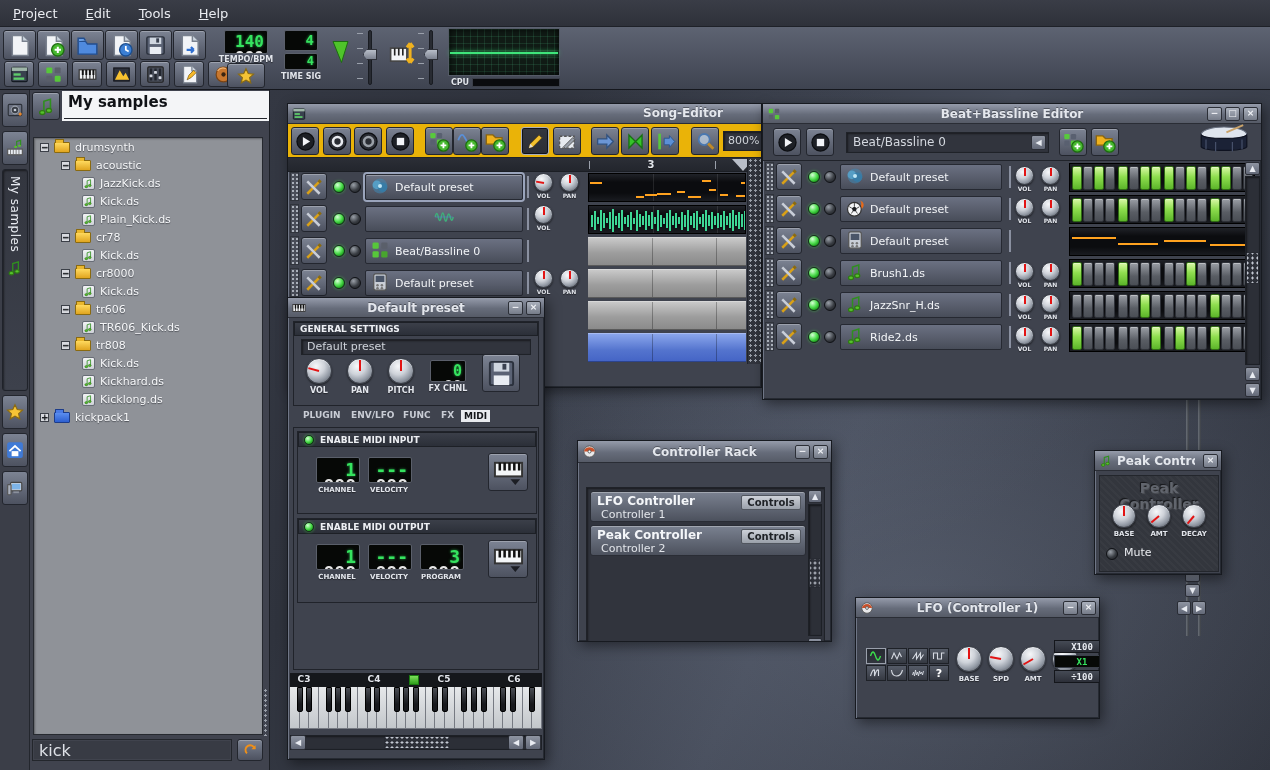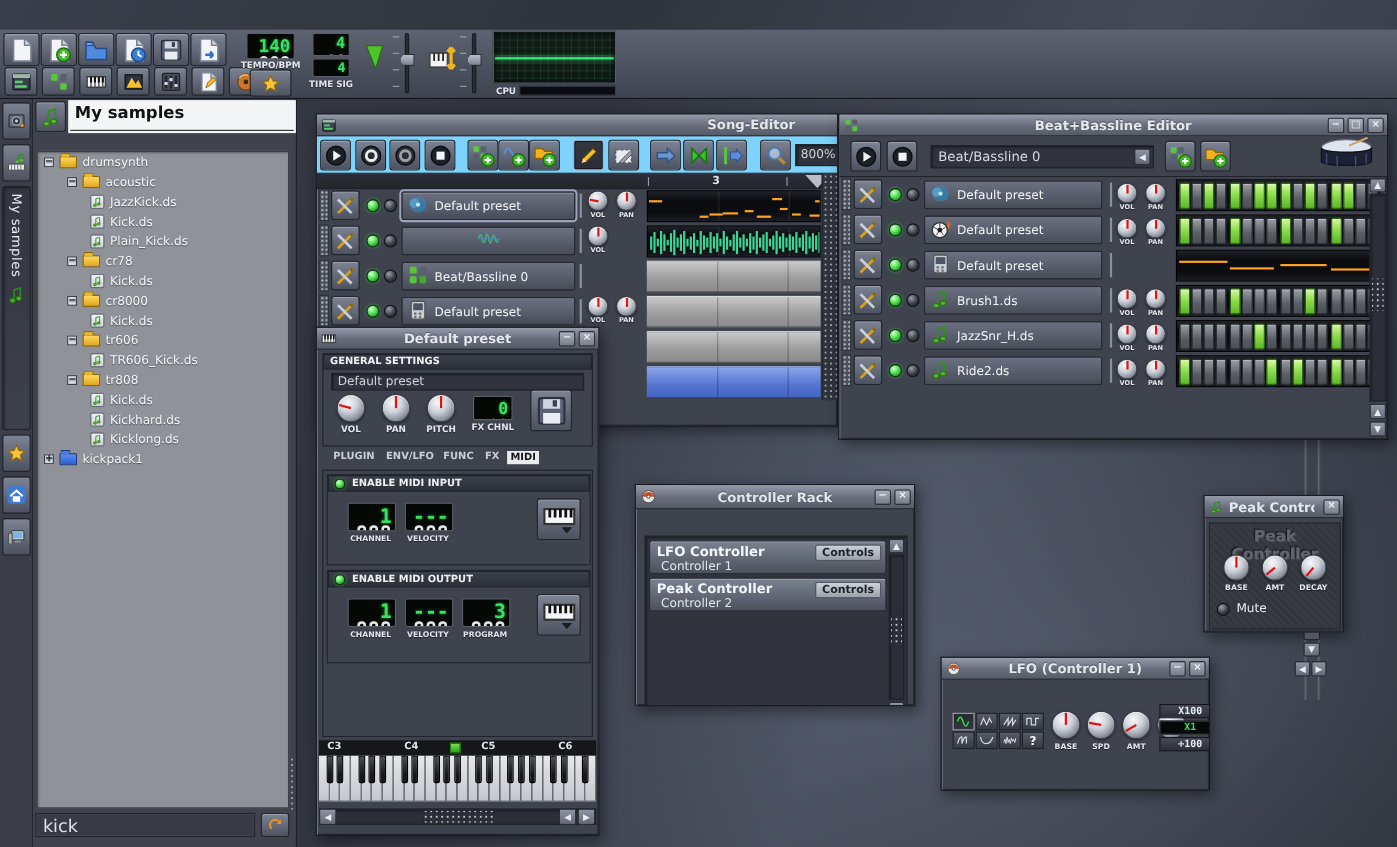--- a/index.html
+++ b/index.html
@@ -77,20 +77,26 @@
 .fragline{position:absolute;width:3px;background:linear-gradient(90deg,#6a7078,#3a3e44);z-index:1;}
 .pkey-w{position:absolute;background:linear-gradient(#e6e8ea,#c3c7cb);border-right:1px solid #767a82;border-bottom:1px solid #767a82;}
 .pkey-b{position:absolute;background:linear-gradient(#4a4d54,#17181c 70%);border:1px solid #000;border-radius:0 0 2px 2px;z-index:2;}
 .rackitem{position:absolute;background:linear-gradient(#7a8190,#4c515d);border:1px solid #2a2d35;border-radius:3px;box-shadow:inset 0 1px 0 rgba(255,255,255,.3);}
 .ctrlbtn{position:absolute;background:linear-gradient(#cdd1d8,#9aa0aa);border:1px solid #51565f;border-radius:2px;color:#1e2126;font-size:10px;font-weight:bold;text-align:center;}
 </style>
 </head>
 <body>
 
 <div id="stage">
+  <div id="menubar">
+      <span class="menu-item"><u>P</u>roject</span>
+      <span class="menu-item"><u>E</u>dit</span>
+      <span class="menu-item"><u>T</u>ools</span>
+      <span class="menu-item"><u>H</u>elp</span>
+    </div>
   <div id="topbar">
       <div class="tbtn" style="left: 3px; top: 3px; width: 33px; height: 30px;">
         <svg xmlns="http://www.w3.org/2000/svg" width="23" height="23" viewBox="0 0 16 16">
           <path d="M3 1h7l4 4v10H3z" fill="#f2f4f7" stroke="#79818e"></path>
           <path d="M10 1v4h4" fill="#ccd4de" stroke="#79818e"></path>
         </svg>
       </div>
       <div class="tbtn" style="left: 37px; top: 3px; width: 33px; height: 30px;">
         <svg xmlns="http://www.w3.org/2000/svg" width="23" height="23" viewBox="0 0 16 16">
           <path d="M3 1h7l4 4v10H3z" fill="#f2f4f7" stroke="#79818e"></path>
@@ -449,21 +455,21 @@
         <div style="width: 16px; height: 16px; display: flex; align-items: center; justify-content: center;">
           <svg xmlns="http://www.w3.org/2000/svg" width="14" height="14" viewBox="0 0 16 16">
             <rect x="1.5" y="2" width="13" height="12" rx="1" fill="#39414e" stroke="#141a22"></rect>
             <rect x="1.5" y="2" width="13" height="3" fill="#9fb6a8"></rect>
             <rect x="3" y="7" width="6" height="2" fill="#5ecb6a"></rect>
             <rect x="3" y="10.5" width="9" height="2" fill="#5ecb6a"></rect>
           </svg>
         </div>
         <div class="ttl" style="position: absolute; left: 355px; top: 2px; text-align: left; font-weight: bold; font-size: 12px; color: rgb(228, 231, 237); width: 120px; overflow: hidden; white-space: nowrap;">Song-Editor</div>
       </div>
-      <div style="position: absolute; left: 0px; top: 20px; width: 475px; height: 34px; background: #7dd3fc; border-bottom: 1px solid rgb(32, 35, 42);">
+      <div style="position: absolute; left: 0px; top: 20px; width: 475px; height: 34px; background: #eab308; border-bottom: 1px solid rgb(32, 35, 42);">
         <div class="tbtn" style="left: 3px; top: 3px; width: 28px; height: 28px;">
           <svg xmlns="http://www.w3.org/2000/svg" width="21" height="21" viewBox="0 0 16 16">
             <circle cx="8" cy="8" r="6.5" fill="#1d2026" stroke="#0c0e12"></circle>
             <path d="M6 4.5l5.5 3.5L6 11.5z" fill="#f2f4f8"></path>
           </svg>
         </div>
         <div class="tbtn" style="left: 35px; top: 3px; width: 28px; height: 28px;">
           <svg xmlns="http://www.w3.org/2000/svg" width="21" height="21" viewBox="0 0 16 16">
             <circle cx="8" cy="8" r="6.5" fill="#2a2d34" stroke="#0c0e12"></circle>
             <circle cx="8" cy="8" r="3.4" fill="none" stroke="#e8ebf0" stroke-width="2"></circle>

